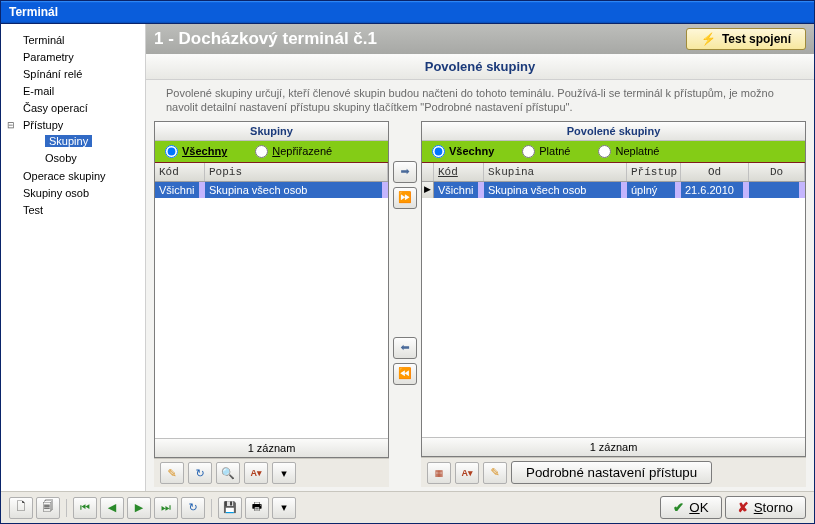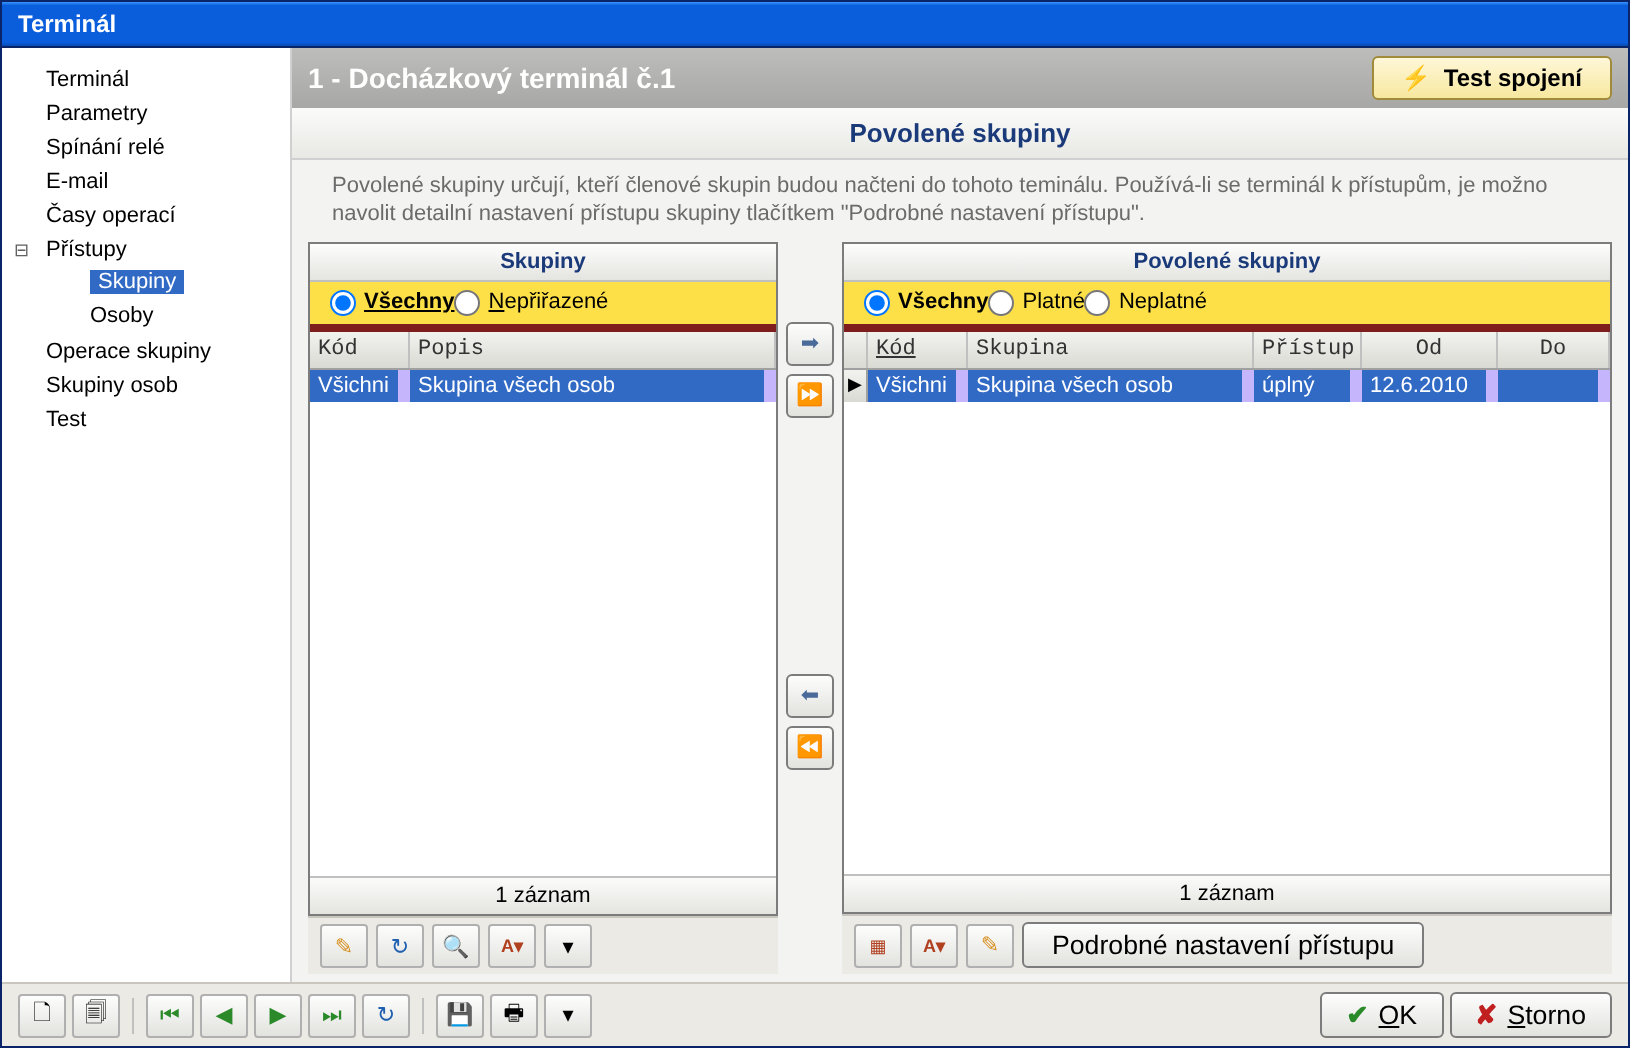--- a/index.html
+++ b/index.html
@@ -10,31 +10,31 @@
 .content-row { flex: 1; display: flex; }
 .sidebar { width: 145px; background: #fff; padding: 8px 4px; border-right: 1px solid #d0d0d0; }
 .tree { list-style: none; }
 .tree li { padding: 1px 0 1px 18px; color: #000; cursor: pointer; position: relative; line-height: 15px; }
 .tree li.has-children::before { content: "⊟"; position: absolute; left: 2px; font-size: 9px; color: #606060; }
 .tree li.selected > span { background: #316ac5; color: #fff; padding: 0 4px; }
 .tree ul { list-style: none; margin-left: 8px; }
 .tree ul li { padding-left: 14px; }
 .main { flex: 1; display: flex; flex-direction: column; background: #f3f3f1; }
 .main-header { background: linear-gradient(to bottom, #bdbebb, #a7a8a5); padding: 4px 8px; display: flex; align-items: center; justify-content: space-between; }
-.main-title { color: #fff; font-weight: bold; font-size: 14px; }
+.main-title { color: #fff; font-weight: bold; font-size: 17px; }
 .test-btn { background: linear-gradient(to bottom, #fef7d8, #f7e89f); border: 1px solid #a08b3a; border-radius: 3px; padding: 3px 14px; font-weight: bold; font-size: 12px; cursor: pointer; display: flex; align-items: center; gap: 6px; }
 .bolt { color: #d98800; font-size: 12px; }
 .sub-header { text-align: center; font-weight: bold; color: #1b3a7a; background: linear-gradient(to bottom, #fbfbfa, #e8e8e4); padding: 5px; border-bottom: 1px solid #d0d0d0; font-size: 13px; }
 .info-text { color: #6b6b6b; padding: 6px 20px; line-height: 1.3; }
 .panels { flex: 1; display: flex; padding: 0 8px 4px 8px; gap: 4px; }
 .panel { display: flex; flex-direction: column; border: 1px solid #7c7c7c; background: #fff; }
 .panel-left { width: 235px; }
 .panel-right { flex: 1; }
 .panel-title { text-align: center; font-weight: bold; background: linear-gradient(to bottom, #fdfdfd, #e4e4e0); padding: 3px; border-bottom: 1px solid #c0c0c0; color: #1b3a7a; }
-.radio-row { display: flex; gap: 0; padding: 4px 10px; border-bottom: 4px solid #7f1d1d; background: #fde047; }
+.radio-row { display: flex; gap: 28px; padding: 4px 10px; border-bottom: 1px solid #7f1d1d; background: #84cc16; }
 .radio-row label { display: flex; align-items: center; gap: 4px; cursor: pointer; }
 .radio-row label.checked { font-weight: bold; }
 .grid-header { display: flex; background: linear-gradient(to bottom, #f2f2ef, #dadad4); border-bottom: 1px solid #a0a0a0; }
 .gh-cell { padding: 3px 4px; border-right: 1px solid #c0c0c0; color: #333; font-family: Liberation Mono, monospace; }
 .underline { text-decoration: underline; }
 .grid-body { flex: 1; overflow: auto; background: #fff; }
 .grid-row { display: flex; background: #316ac5; color: #fff; }
 .gd-cell { padding: 2px 4px; border-right: 6px solid #c4b5fd; overflow: hidden; white-space: nowrap; }
 .row-ind { width: 12px; background: linear-gradient(to bottom, #f2f2ef, #dadad4); color: #000; border-right: 1px solid #a0a0a0; padding: 2px 0; text-align: center; font-size: 9px; }
 .grid-footer { text-align: center; background: linear-gradient(to bottom, #fbfbfa, #e4e4e0); padding: 3px; border-top: 1px solid #c0c0c0; }
@@ -185,21 +185,21 @@
                 <div class="gh-cell" style="width:54px">Přístup</div>
                 <div class="gh-cell" style="width:68px;text-align:center">Od</div>
                 <div class="gh-cell" style="width:56px;text-align:center">Do</div>
               </div>
               <div class="grid-body">
                 <div class="grid-row">
                   <div class="row-ind">▶</div>
                   <div class="gd-cell" style="width:50px">Všichni</div>
                   <div class="gd-cell" style="flex:1">Skupina všech osob</div>
                   <div class="gd-cell" style="width:54px">úplný</div>
-                  <div class="gd-cell" style="width:68px">12.6.2010</div>
+                  <div class="gd-cell" style="width:68px">21.6.2010</div>
                   <div class="gd-cell" style="width:56px"></div>
                 </div>
               </div>
               <div class="grid-footer">1 záznam</div>
             </div>
             <div class="panel-toolbar">
               <button class="tb-btn">
                   <span class="icon-grid">▦</span>
                 </button>
               <button class="tb-btn">

